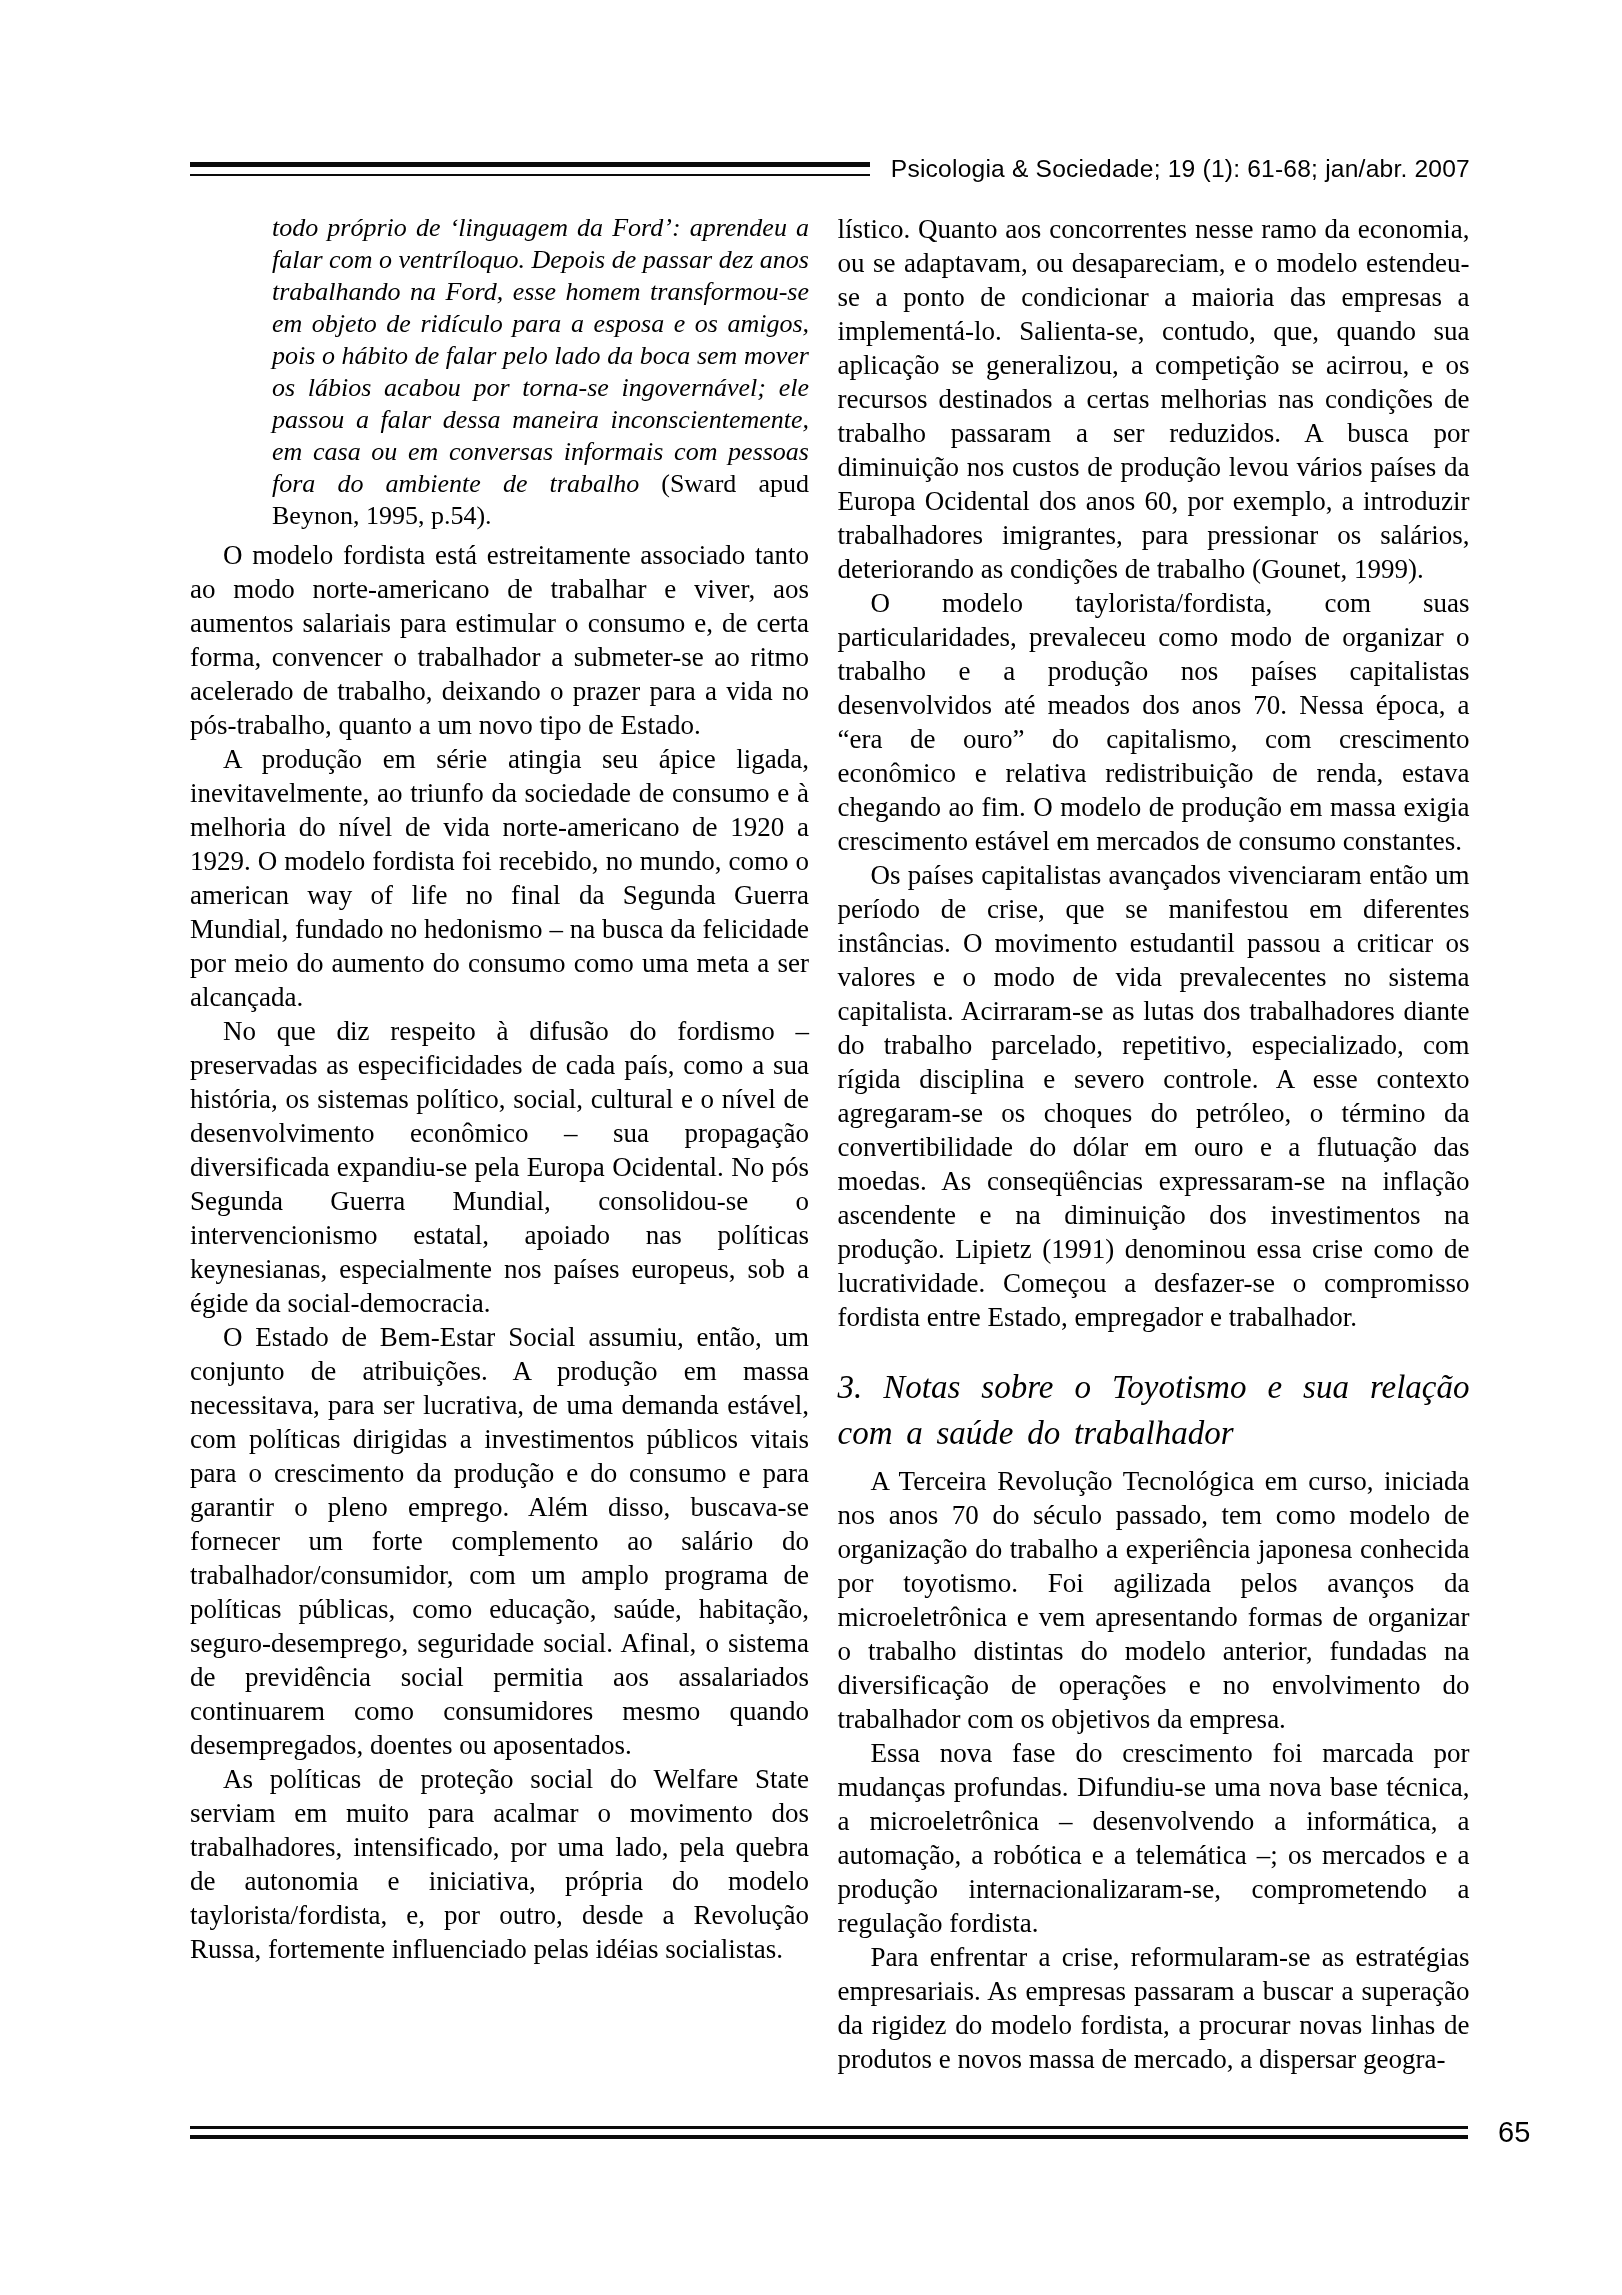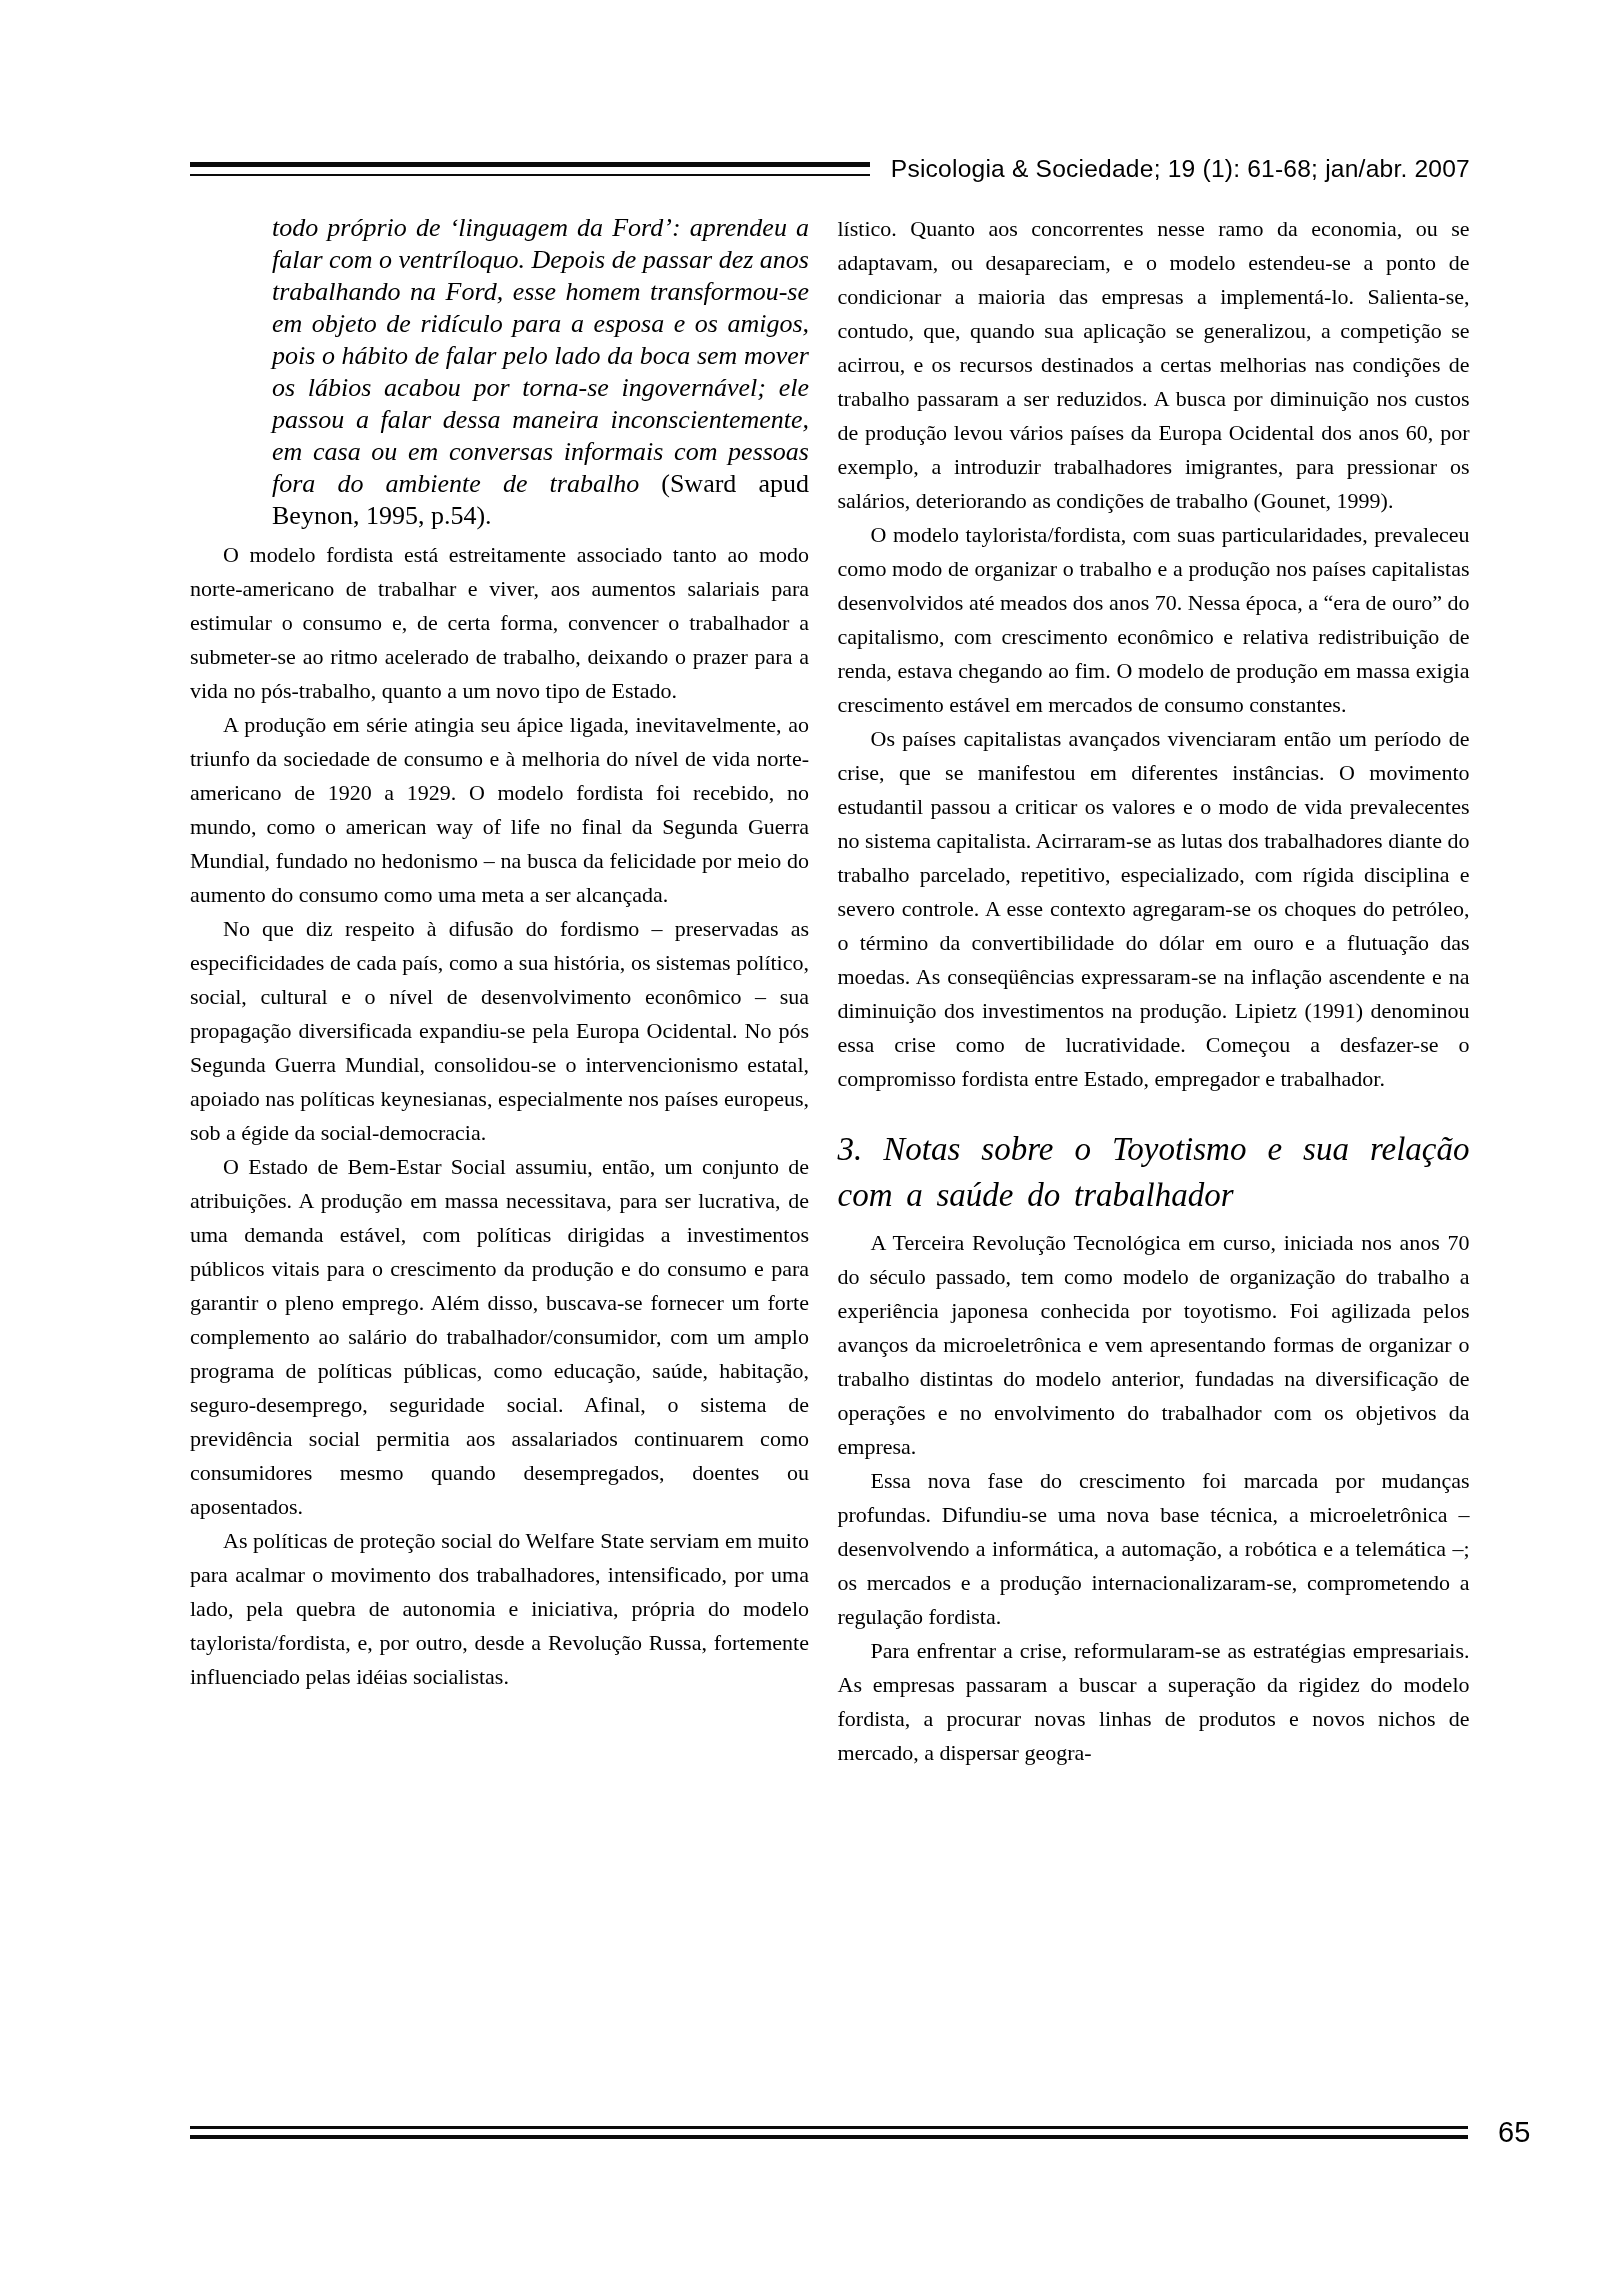--- a/index.html
+++ b/index.html
@@ -50,21 +50,21 @@
     width: 1280px;
     display: flex;
     gap: 28.5px;
   }
   .col { box-sizing: border-box; }
   .col-left  { width: 619px; }
   .col-right { width: 632px; }
 
   .col p.paragraph {
     margin: 0;
-    font-size: 22px;
+    font-size: 27px;
     line-height: 34px;
     text-align: justify;
     text-indent: 33px;
   }
   .col blockquote.quote {
     margin: 0 0 6.3px 82px;
     padding: 0;
     font-size: 26px;
     line-height: 32px;
     text-align: justify;
@@ -124,21 +124,21 @@
         <p class="paragraph"><span class="rm">O Estado de Bem-Estar Social assumiu, então, um conjunto de atribuições. A produção em massa necessitava, para ser lucrativa, de uma demanda estável, com políticas dirigidas a investimentos públicos vitais para o crescimento da produção e do consumo e para garantir o pleno emprego. Além disso, buscava-se fornecer um forte complemento ao salário do trabalhador/consumidor, com um amplo programa de políticas públicas, como educação, saúde, habitação, seguro-desemprego, seguridade social. Afinal, o sistema de previdência social permitia aos assalariados continuarem como consumidores mesmo quando desempregados, doentes ou aposentados.</span></p>
         <p class="paragraph"><span class="rm">As políticas de proteção social do </span><span class="it">Welfare State</span><span class="rm"> serviam em muito para acalmar o movimento dos trabalhadores, intensificado, por uma lado, pela quebra de autonomia e iniciativa, própria do modelo taylorista/fordista, e, por outro, desde a Revolução Russa, fortemente influenciado pelas idéias socialistas.</span></p>
       </section>
     <section class="col col-right">
         <p class="paragraph" style="text-indent: 0px;"><span class="rm">lístico. Quanto aos concorrentes nesse ramo da economia, ou se adaptavam, ou desapareciam, e o modelo estendeu-se a ponto de condicionar a maioria das empresas a implementá-lo. Salienta-se, contudo, que, quando sua aplicação se generalizou, a competição se acirrou, e os recursos destinados a certas melhorias nas condições de trabalho passaram a ser reduzidos. A busca por diminuição nos custos de produção levou vários países da Europa Ocidental dos anos 60, por exemplo, a introduzir trabalhadores imigrantes, para pressionar os salários, deteriorando as condições de trabalho (Gounet, 1999).</span></p>
         <p class="paragraph"><span class="rm">O modelo taylorista/fordista, com suas particularidades, prevaleceu como modo de organizar o trabalho e a produção nos países capitalistas desenvolvidos até meados dos anos 70. Nessa época, a “era de ouro” do capitalismo, com crescimento econômico e relativa redistribuição de renda, estava chegando ao fim. O modelo de produção em massa exigia crescimento estável em mercados de consumo constantes.</span></p>
         <p class="paragraph"><span class="rm">Os países capitalistas avançados vivenciaram então um período de crise, que se manifestou em diferentes instâncias. O movimento estudantil passou a criticar os valores e o modo de vida prevalecentes no sistema capitalista. Acirraram-se as lutas dos trabalhadores diante do trabalho parcelado, repetitivo, especializado, com rígida disciplina e severo controle. A esse contexto agregaram-se os choques do petróleo, o término da convertibilidade do dólar em ouro e a flutuação das moedas. As conseqüências expressaram-se na inflação ascendente e na diminuição dos investimentos na produção. Lipietz (1991) denominou essa crise como de lucratividade. Começou a desfazer-se o compromisso fordista entre Estado, empregador e trabalhador.</span></p>
         <h3 class="heading"><span class="it">3. Notas sobre o Toyotismo e sua relação com a saúde do trabalhador</span></h3>
         <p class="paragraph"><span class="rm">A Terceira Revolução Tecnológica em curso, iniciada nos anos 70 do século passado, tem como modelo de organização do trabalho a experiência japonesa conhecida por toyotismo. Foi agilizada pelos avanços da microeletrônica e vem apresentando formas de organizar o trabalho distintas do modelo anterior, fundadas na diversificação de operações e no envolvimento do trabalhador com os objetivos da empresa.</span></p>
         <p class="paragraph"><span class="rm">Essa nova fase do crescimento foi marcada por mudanças profundas. Difundiu-se uma nova base técnica, a microeletrônica – desenvolvendo a informática, a automação, a robótica e a telemática –; os mercados e a produção internacionalizaram-se, comprometendo a regulação fordista.</span></p>
-        <p class="paragraph"><span class="rm">Para enfrentar a crise, reformularam-se as estratégias empresariais. As empresas passaram a buscar a superação da rigidez do modelo fordista, a procurar novas linhas de produtos e novos nichos de mercado, a dispersar geogra-</span></p>
+        <p class="paragraph"><span class="rm">Para enfrentar a crise, reformularam-se as estratégias empresariais. As empresas passaram a buscar a superação da rigidez do modelo fordista, a procurar novas linhas de produtos e novos massa de mercado, a dispersar geogra-</span></p>
       </section>
   </main>
 
   <footer class="page-footer">
     <div class="footer-rule"></div>
     <div class="page-number">65</div>
   </footer>
 
 </div>
 

